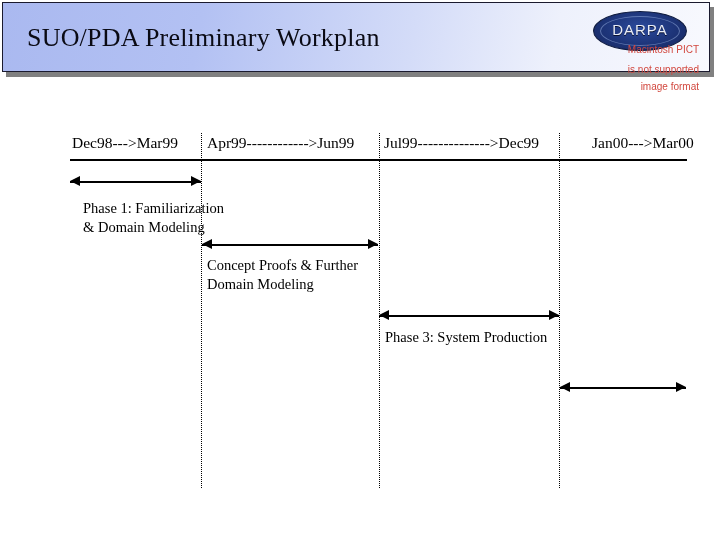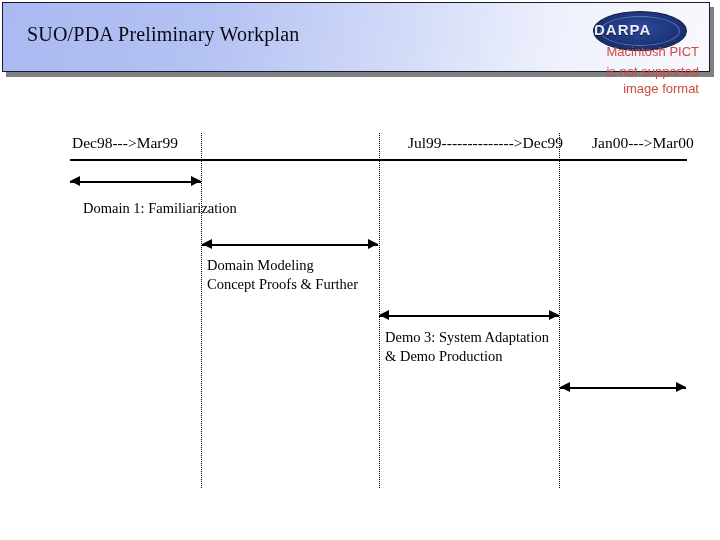--- a/index.html
+++ b/index.html
@@ -25,21 +25,21 @@
     background: linear-gradient(100deg, #aab9f0 0%, #b3c1f3 28%, #d4dcf8 58%, #eef1fc 78%, #f8f9fe 100%);
     border: 1px solid #1a1a2e;
     box-sizing: border-box;
     box-shadow: 4px 5px 0 0 #808080;
     z-index: 2;
   }
   #title-text {
     position: absolute;
     left: 24px;
     top: 20px;
-    font-size: 20px;
+    font-size: 26px;
     color: #0a0a14;
     letter-spacing: 0.2px;
     white-space: nowrap;
   }
 
   
   #logo-block {
     position: absolute;
     right: 8px;
     top: 4px;
@@ -61,33 +61,33 @@
     content: "";
     position: absolute;
     left: 6px; top: 4px; right: 6px; bottom: 4px;
     border-radius: 50%;
     border: 1px solid rgba(170,195,240,0.45);
   }
   #darpa-wordmark {
     position: absolute;
     left: 0; right: 0;
     top: 9px;
-    text-align: left;
+    text-align: center;
     font-family: "Liberation Sans", sans-serif;
-    font-weight: bold;
+    font-weight: normal;
     font-size: 15px;
     letter-spacing: 1px;
     color: #e8edf8;
     text-shadow: 0 1px 0 #0b1330;
   }
   .pict-line {
     position: absolute;
     right: 2px;
     font-family: "Liberation Sans", sans-serif;
-    font-size: 13px;
+    font-size: 10px;
     color: #d2483f;
     white-space: nowrap;
     text-align: right;
   }
   #pict-1 { top: 37px; }
   #pict-2 { top: 47px; margin-top: 27px; }
   #pict-3 { top: 57px; }
 
   
   #chart {
@@ -167,52 +167,53 @@
   </div>
 </div>
 
 <div id="chart">
 
   <div class="vline" style="left:186px;"></div>
   <div class="vline" style="left:364px;"></div>
   <div class="vline" style="left:544px;"></div>
 
   <div class="period-label" style="left:57px;">Dec98---&gt;Mar99</div>
-  <div class="period-label" style="left:369px;margin-left:24px;">Jul99--------------&gt;Dec99</div>
+  <div class="period-label" style="left:192px;">Apr99------------&gt;Jun99</div>
+  <div class="period-label" style="left:369px;">Jul99--------------&gt;Dec99</div>
   <div class="period-label" style="left:549px;margin-left:28px;">Jan00---&gt;Mar00</div>
 
   <div id="axis-rule"></div>
 
   <div class="arrow" style="left:55px; top:176px; width:131px;">
     <div class="head left"></div>
     <div class="shaft"></div>
     <div class="head right"></div>
   </div>
   <div class="phase-text" style="left:68px; top:199px;">
-    <div>Domain 1: Familiarization</div>
+    <div>Phase 1: Familiarization</div>
+    <div>&amp;  Domain Modeling</div>
   </div>
 
   <div class="arrow" style="left:187px; top:239px; width:176px;">
     <div class="head left"></div>
     <div class="shaft"></div>
     <div class="head right"></div>
   </div>
   <div class="phase-text" style="left:192px; top:256px;">
+    <div>Concept Proofs &amp; Further</div>
     <div>Domain Modeling</div>
-    <div>Concept Proofs &amp; Further</div>
   </div>
 
   <div class="arrow" style="left:364px; top:310px; width:180px;">
     <div class="head left"></div>
     <div class="shaft"></div>
     <div class="head right"></div>
   </div>
   <div class="phase-text" style="left:370px; top:328px;">
-    <div>Demo 3: System Adaptation</div>
-    <div>&amp; Demo Production</div>
+    <div>Phase 3: System Production</div>
   </div>
 
   <div class="arrow" style="left:545px; top:382px; width:126px;">
     <div class="head left"></div>
     <div class="shaft"></div>
     <div class="head right"></div>
   </div>
   <div class="phase-text" style="left:551px; top:401px;">
   </div>
 

